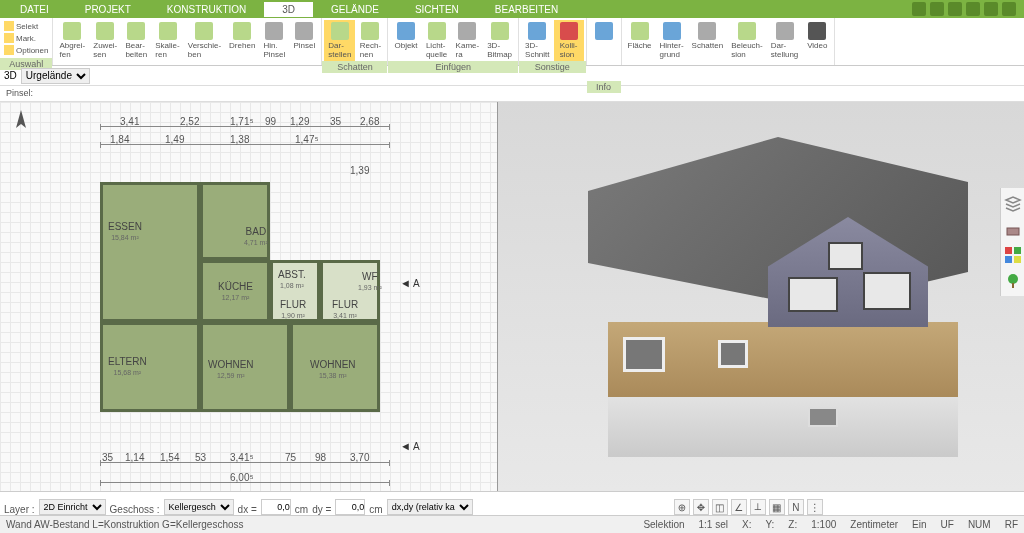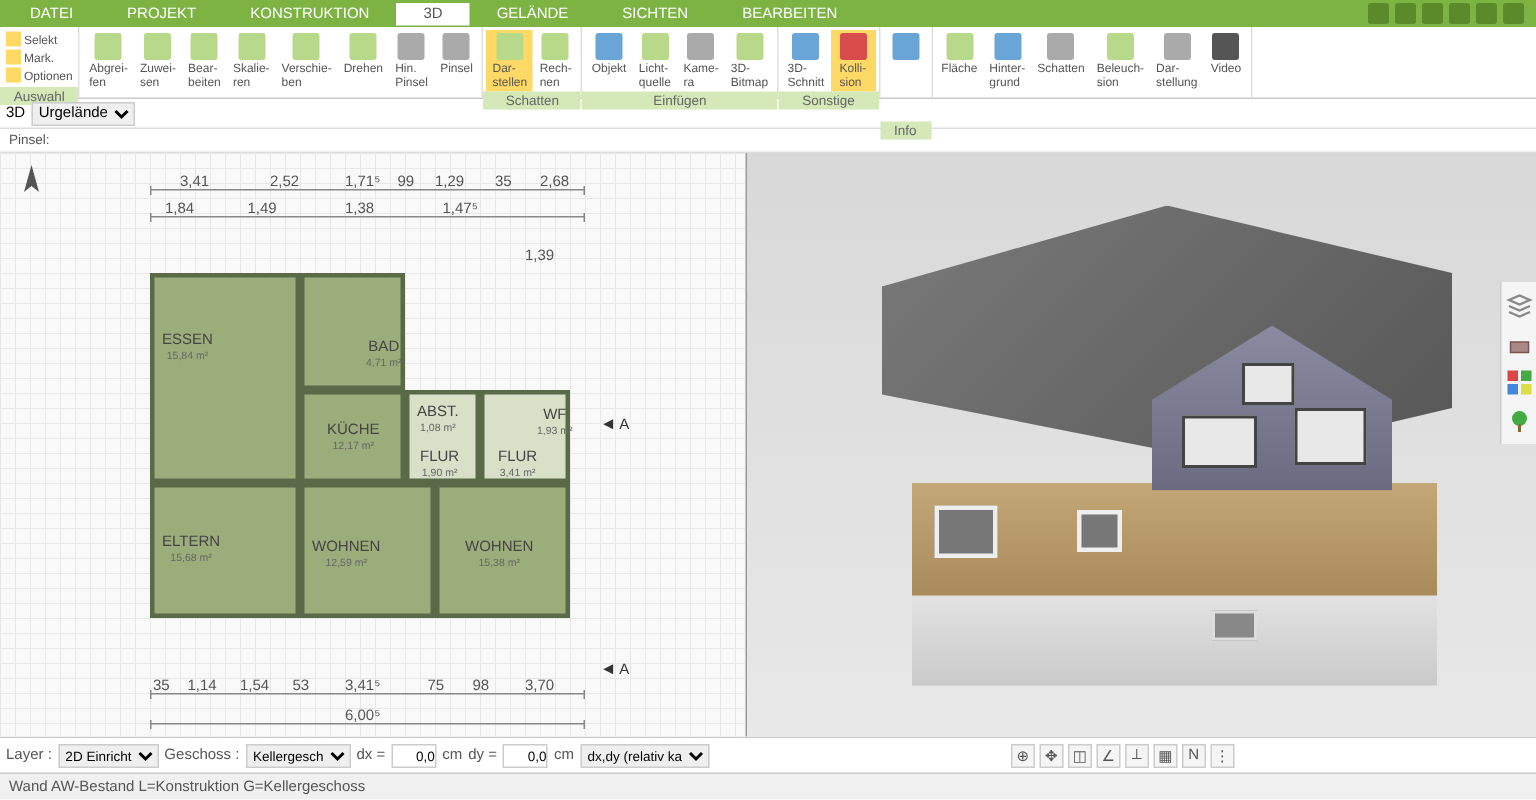--- a/index.html
+++ b/index.html
@@ -47,21 +47,21 @@
 .house3d{position:absolute;left:40px;top:30px;width:450px;height:340px;}
 .roof{position:absolute;left:50px;top:5px;width:380px;height:180px;background:linear-gradient(135deg,#7a7a7a,#565656);clip-path:polygon(0 30%,50% 0,100% 25%,100% 75%,60% 95%,0 70%);}
 .gable{position:absolute;left:230px;top:85px;width:160px;height:110px;background:linear-gradient(#8a8aa0,#6a6a80);clip-path:polygon(50% 0,100% 45%,100% 100%,0 100%,0 45%);}
 .gable .g-window{position:absolute;background:#e8e8e8;border:2px solid #444;}
 .walls3d{position:absolute;left:70px;top:190px;width:350px;height:80px;background:linear-gradient(#c4a878,#a88858);}
 .walls3d .window3d{position:absolute;background:#777;border:3px solid #eee;}
 .basement{position:absolute;left:70px;top:265px;width:350px;height:60px;background:linear-gradient(#e2e2e2,#cacaca);}
 .basement .b-window{position:absolute;width:30px;height:20px;background:#888;border:2px solid #ddd;}
 .sidebar{position:absolute;right:0;top:86px;width:24px;background:#f5f5f5;border-left:1px solid #ccc;display:flex;flex-direction:column;gap:8px;padding:6px 2px;align-items:center;}
 .sidebar .sb-ico{width:18px;height:18px;cursor:pointer;}
-.bottom-bar{height:24px;background:#fff;border-top:1px solid #ccc;display:flex;align-items:center;padding:0 4px;font-size:9px;color:#555;gap:4px;}
+.bottom-bar{height:24px;background:#fff;border-top:1px solid #ccc;display:flex;align-items:flex-end;padding:0 4px;font-size:9px;color:#555;gap:4px;}
 .bottom-bar select,.bottom-bar input{font-size:9px;border:1px solid #ccc;height:16px;}
 .bottom-bar input{width:30px;text-align:right;}
 .bb-spacer{flex:1;}
 .bb-icons{display:flex;gap:3px;}
 .bb-icons span{width:16px;height:16px;border:1px solid #ccc;background:#f5f5f5;cursor:pointer;display:flex;align-items:center;justify-content:center;font-size:10px;}
 .status{height:18px;background:#f0f0f0;border-top:1px solid #ccc;display:flex;align-items:center;padding:0 6px;font-size:9px;color:#555;}
 .status .seg{margin-right:18px;}
 .status .right{margin-left:auto;display:flex;gap:14px;}
 </style>
 </head>
@@ -367,13 +367,26 @@
     <span>⟂</span>
     <span>▦</span>
     <span>N</span>
     <span>⋮</span>
   </div>
   <div class="bb-spacer"></div>
 </div>
 
 <div class="status">
   <span class="seg">Wand AW-Bestand L=Konstruktion G=Kellergeschoss</span>
+  <div class="right">
+    <span>Selektion</span>
+    <span>1:1 sel</span>
+    <span>X:</span>
+    <span>Y:</span>
+    <span>Z:</span>
+    <span>1:100</span>
+    <span>Zentimeter</span>
+    <span>Ein</span>
+    <span>UF</span>
+    <span>NUM</span>
+    <span>RF</span>
+  </div>
 </div>
 
 </body></html>

